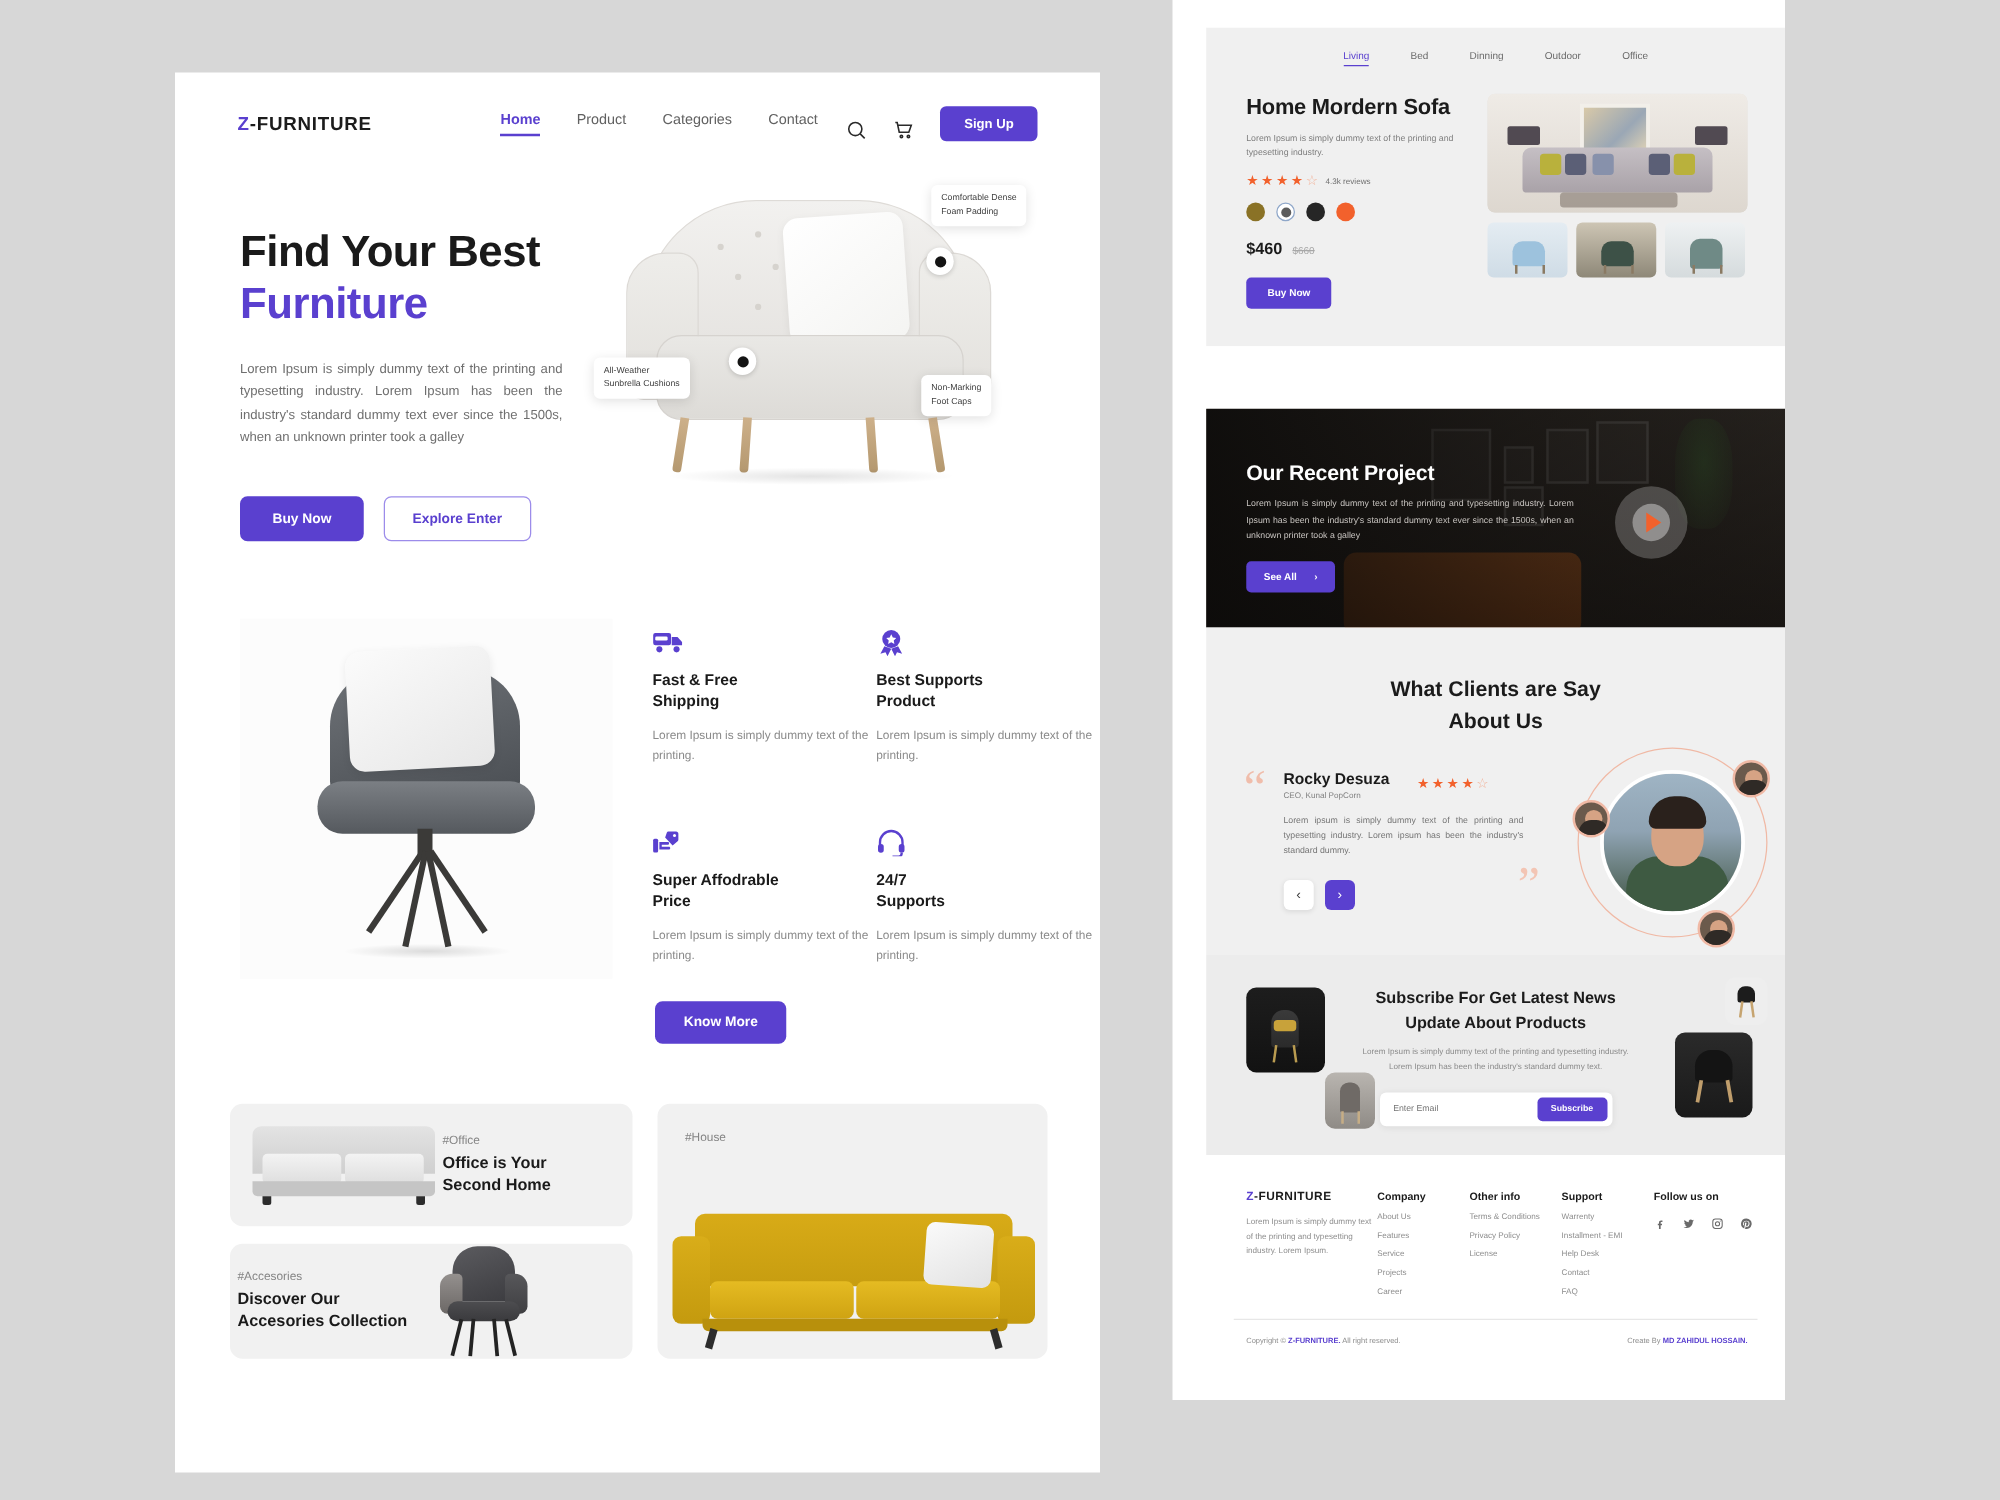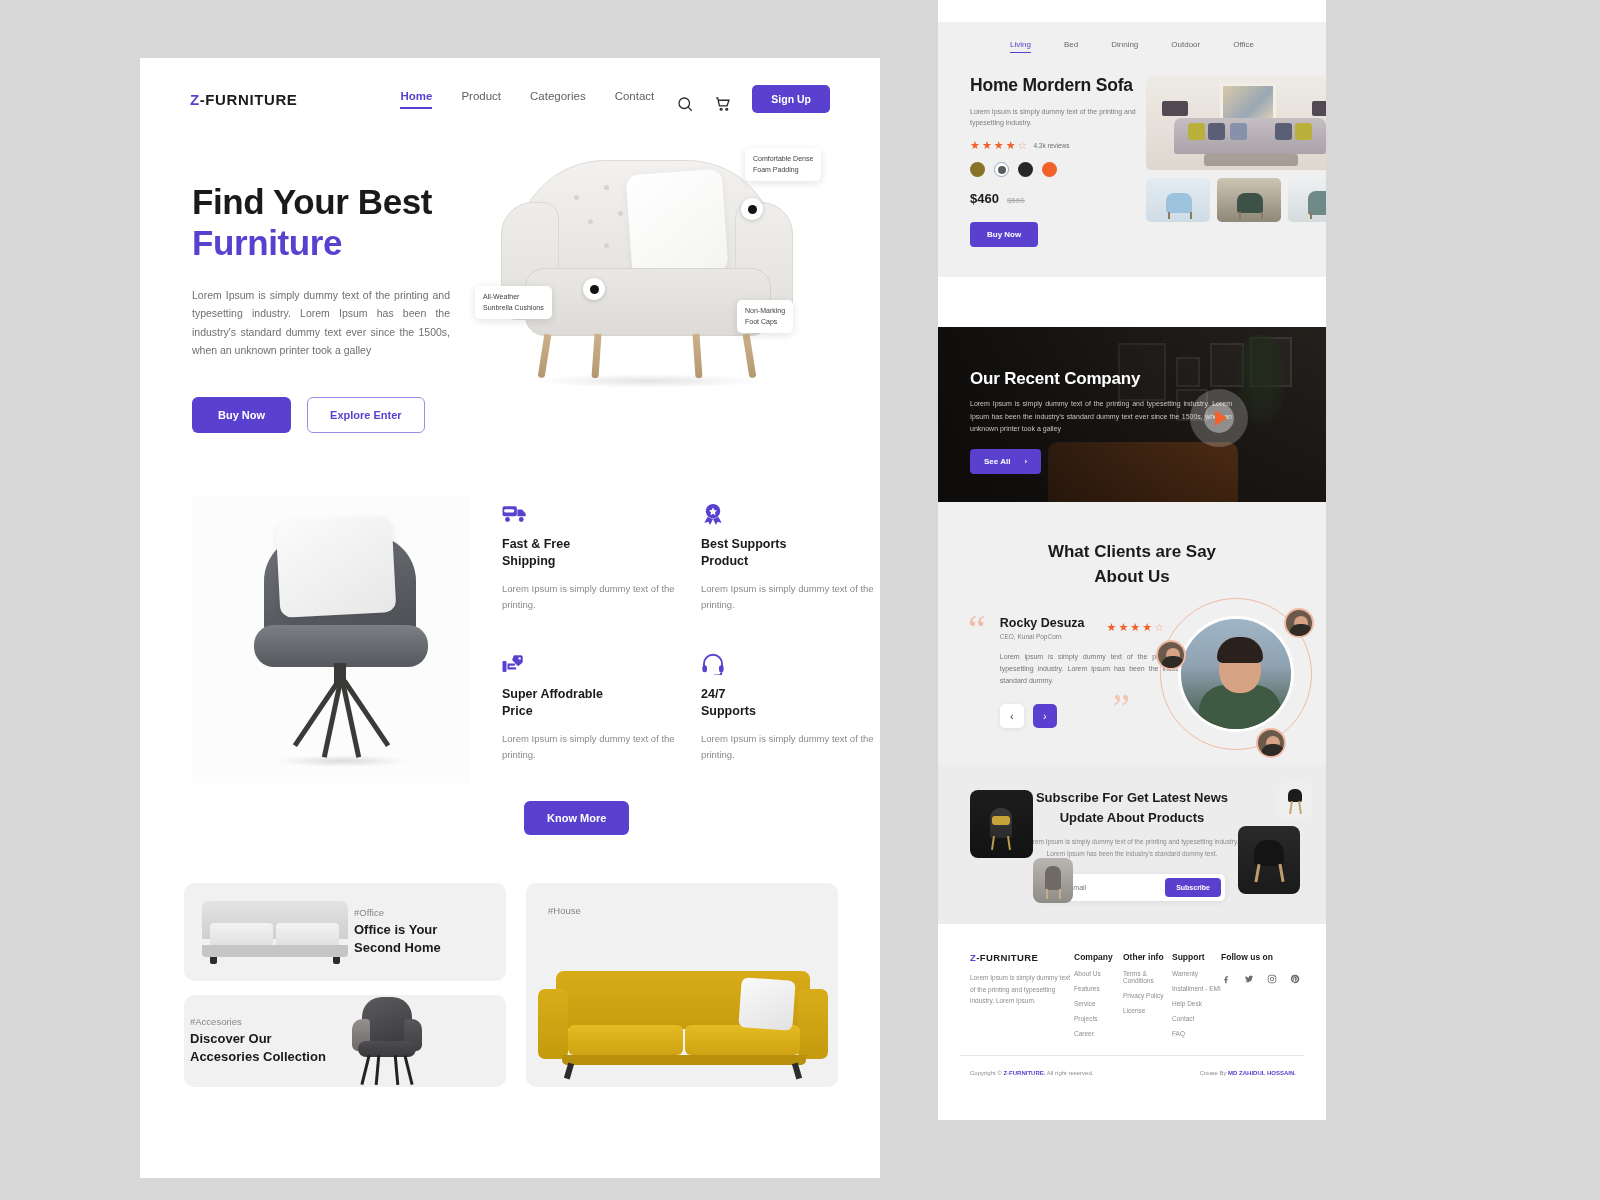--- a/index.html
+++ b/index.html
@@ -133,21 +133,21 @@
   }
   .sw-col { position:absolute; left: 90px; top: 150px; width: 12px; height: 24px; background:#3b3a38; }
   .sw-leg { position:absolute; top: 168px; width: 5px; height: 78px; background:#3b3a38; transform-origin: top center; }
   .sw-shadow {
     position:absolute; left: 30px; top: 242px; width: 136px; height: 12px;
     background: radial-gradient(ellipse at center, rgba(0,0,0,.13), rgba(0,0,0,0) 70%);
   }
 
   .feat-grid {
     margin-left: 32px; display: grid; grid-template-columns: 179px 179px;
-    grid-gap: 40px 0px; padding-top: 8px; gap: 20px;
+    grid-gap: 40px 0px; padding-top: 8px;
   }
   .feat-icon { color:#5a40cf; height: 22px; display:block; margin-bottom: 11px; }
   .feat-title { font-size: 12.5px; font-weight: 700; color:#1a1a1a; line-height:1.36; }
   .feat-text { margin-top: 11px; font-size:9.5px; line-height:1.65; color:#8a8a8a; }
   .know-more {
     margin: 18px 0 0 384px; background:#5a40cf; color:#fff; font-size:11px; font-weight:700;
     border:none; padding: 11px 23px; border-radius:6px; cursor:pointer;
     font-family:"Liberation Sans", sans-serif;
   }
 
@@ -184,22 +184,22 @@
   
   .dark-chair { position:relative; width: 78px; height: 88px; margin-left: 22px; }
   .dc-back { position:absolute; left: 14px; top: 0px; width: 50px; height: 44px; background:linear-gradient(160deg,#5b5b5f,#3c3c40); border-radius: 20px 20px 8px 8px; }
   .dc-arm-l { position:absolute; left: 4px; top: 22px; width: 18px; height: 32px; background:linear-gradient(180deg,#94908e,#6c6866); border-radius: 10px 4px 4px 6px; }
   .dc-arm-r { position:absolute; right: 4px; top: 22px; width: 18px; height: 32px; background:linear-gradient(180deg,#57575a,#3f3f42); border-radius: 4px 10px 6px 4px; }
   .dc-seat { position:absolute; left: 10px; top: 44px; width: 58px; height: 16px; background:linear-gradient(180deg,#4d4d50,#3a3a3d); border-radius: 8px; }
   .dc-leg { position:absolute; top: 58px; width: 3px; height: 30px; background:#232323; }
 
   
   .right-panel {
-    position:absolute; left: 938px; top: 0px; width: 388px; height: 1120px;
-    background:#fff; overflow:hidden;
+    position:absolute; left: 938px; top: 0px; width: 490px; height: 1120px;
+    background:#fff; overflow:hidden;padding-left:27px;
   }
   .rp-topstrip { height: 22px; background:#fff; position:relative; }
   .rp-product {
     background:#f0f0f0; padding: 18px 0 30px 0;
   }
   .rp-tabs { display:flex; justify-content:center; gap: 33px; }
   .rp-tab { font-size:8px; color:#6a6a6a; padding-bottom:3px; cursor:pointer; }
   .rp-tab.active { color:#5a40cf; border-bottom:1px solid #5a40cf; }
   .rp-body { display:flex; padding: 22px 30px 0 32px; }
   .rp-left { width: 216px; }
@@ -657,21 +657,21 @@
       <div class="pj-frame" style="left:180px;top:16px;width:48px;height:58px"></div>
       <div class="pj-frame" style="left:238px;top:30px;width:24px;height:30px"></div>
       <div class="pj-frame" style="left:272px;top:16px;width:34px;height:44px"></div>
       <div class="pj-frame" style="left:238px;top:62px;width:32px;height:32px"></div>
       <div class="pj-frame" style="left:312px;top:10px;width:42px;height:50px"></div>
       <div class="pj-plant"></div>
       <div class="pj-sofa"></div>
     </div>
     <div class="pj-overlay"></div>
     <div class="pj-content">
-      <div class="pj-title">Our Recent Company</div>
+      <div class="pj-title">Our Recent Project</div>
       <div class="pj-text">Lorem Ipsum is simply dummy text of the printing and typesetting industry. Lorem Ipsum has been the industry's standard dummy text ever since the 1500s, when an unknown printer took a galley</div>
       <button class="see-all">
         <span>See All</span>
         <span>›</span>
       </button>
     </div>
     <div class="play-btn">
       <div class="play-inner">
           <div class="play-tri"></div>
         </div>

